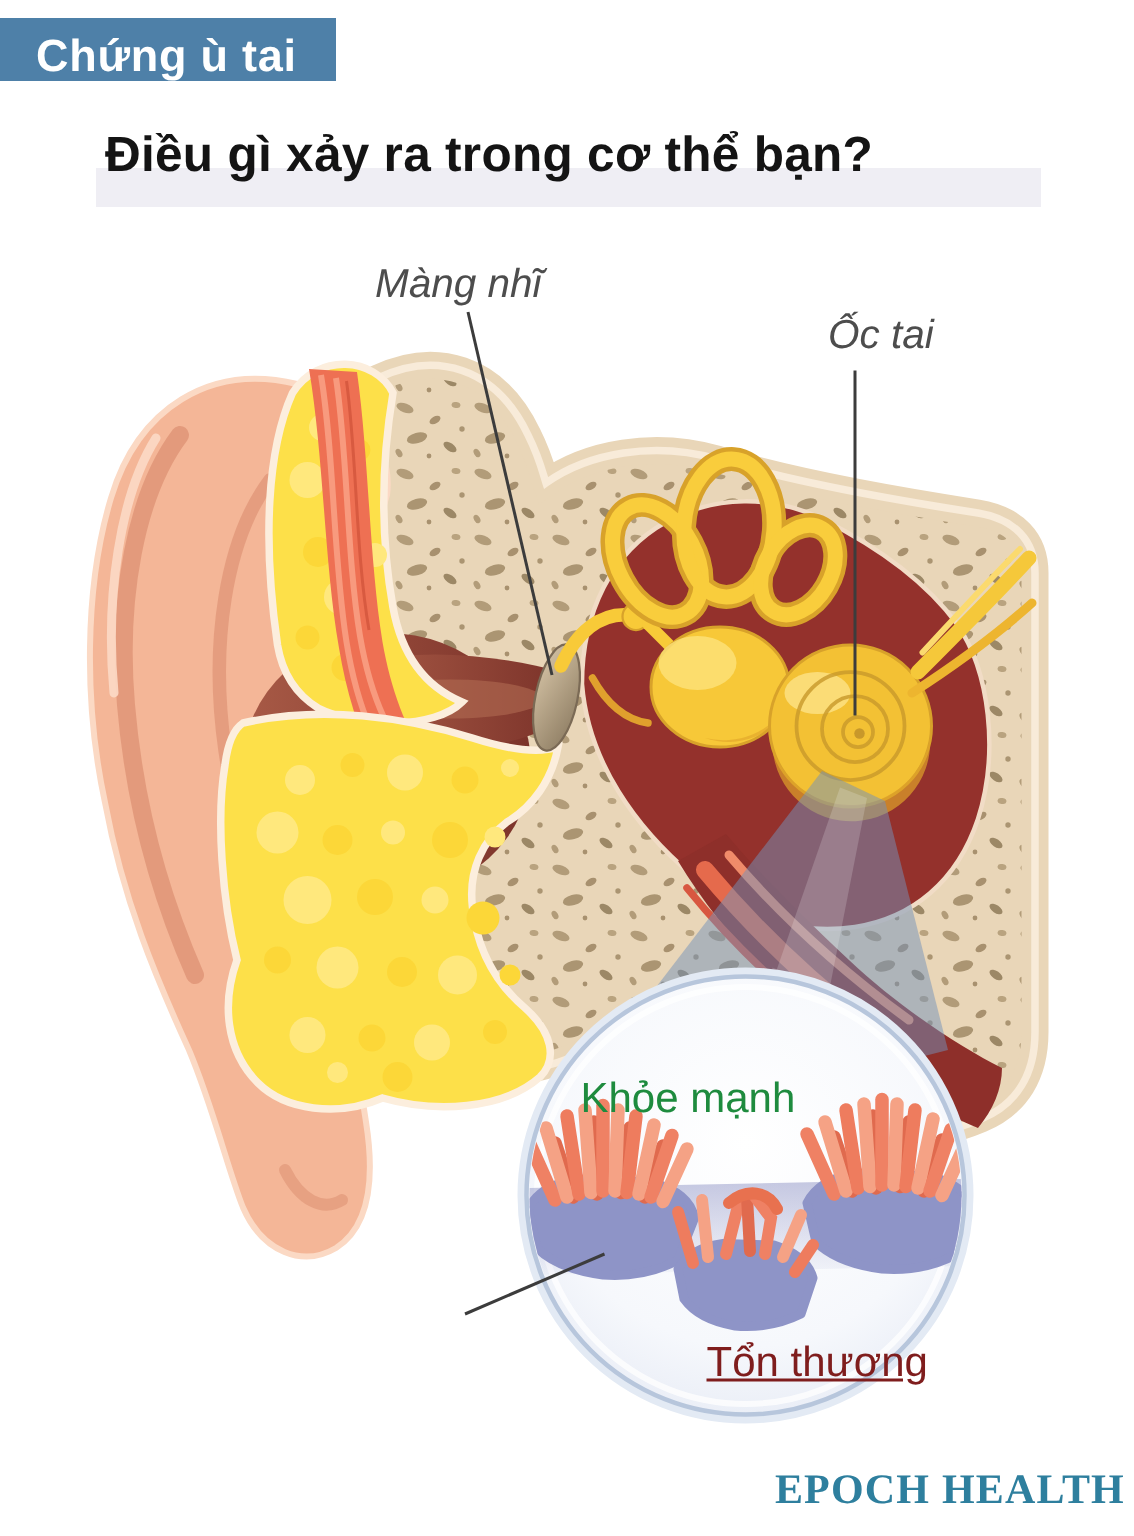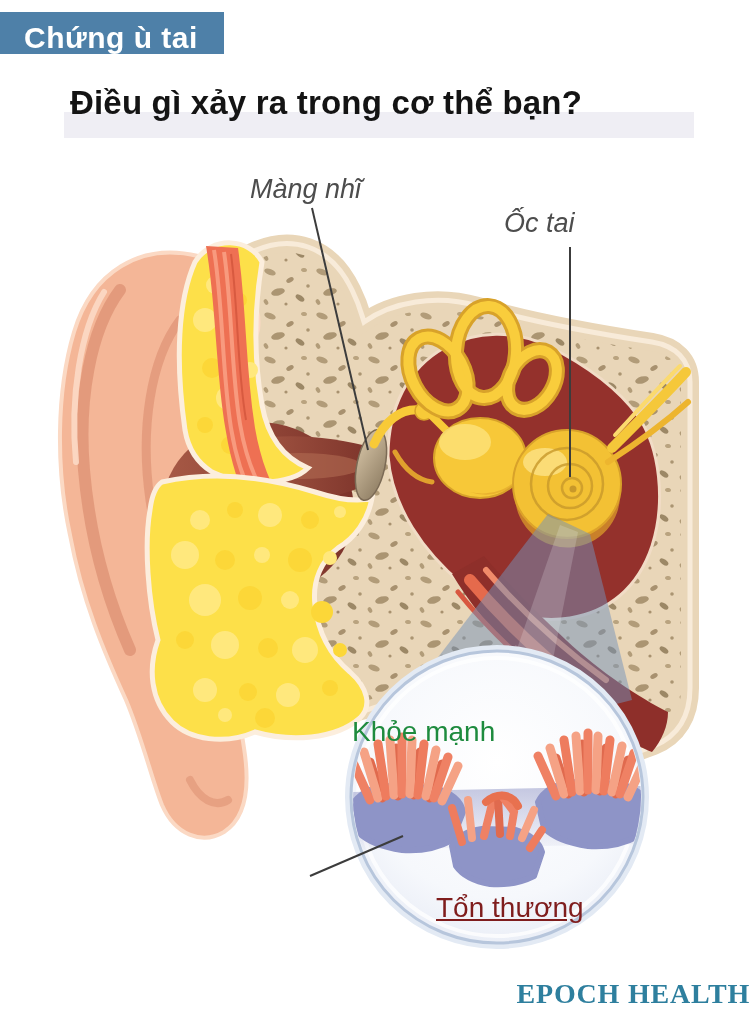--- a/index.html
+++ b/index.html
@@ -18,23 +18,23 @@
     background:#efeef4;
   }
   .title{
     position:absolute;left:0;top:84px;width:652px;text-align:center;
     font-size:33px;font-weight:bold;color:#141414;letter-spacing:0.2px;
   }
   .anat-label{
     position:absolute;font-size:27px;color:#4d4d4d;white-space:nowrap;font-style:italic;
   }
   .lbl-eardrum{left:250px;top:174px;}
-  .lbl-cochlea{left:504px;top:208px;}
+  .lbl-cochlea{left:552px;top:208px;}
   .lbl-haircells{left:167px;top:870px;}
-  .inset-label{position:absolute;font-size:28px;white-space:nowrap;}
+  .inset-label{position:absolute;font-size:28px;white-space:nowrap;margin-left:35px;}
   .lbl-healthy{left:352px;top:716px;color:#1e8b3e;}
   .lbl-damaged{left:436px;top:892px;color:#7f1d1d;text-decoration:underline;}
   .brand{
     position:absolute;right:6px;top:978px;
     font-family:"Liberation Serif",serif;font-size:28px;font-weight:600;
     color:#2e7f9e;letter-spacing:0.8px;text-align:right;
   }
   svg.illustration{position:absolute;left:0;top:0;}
 </style>
 </head>

